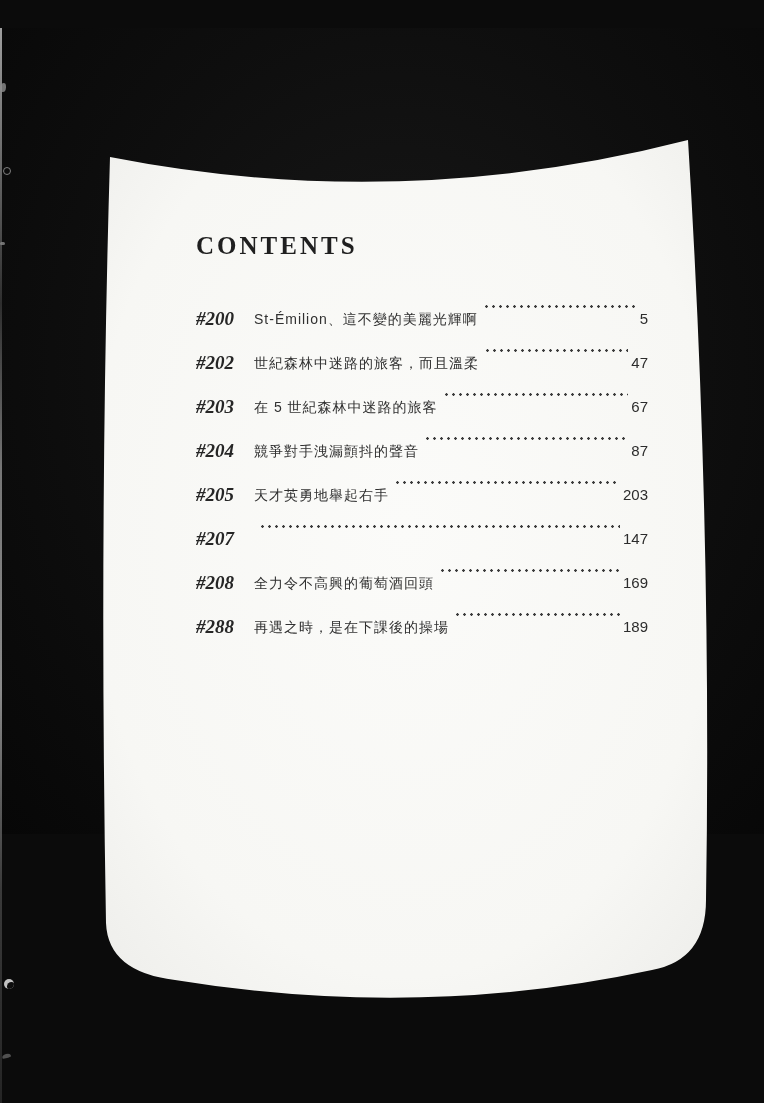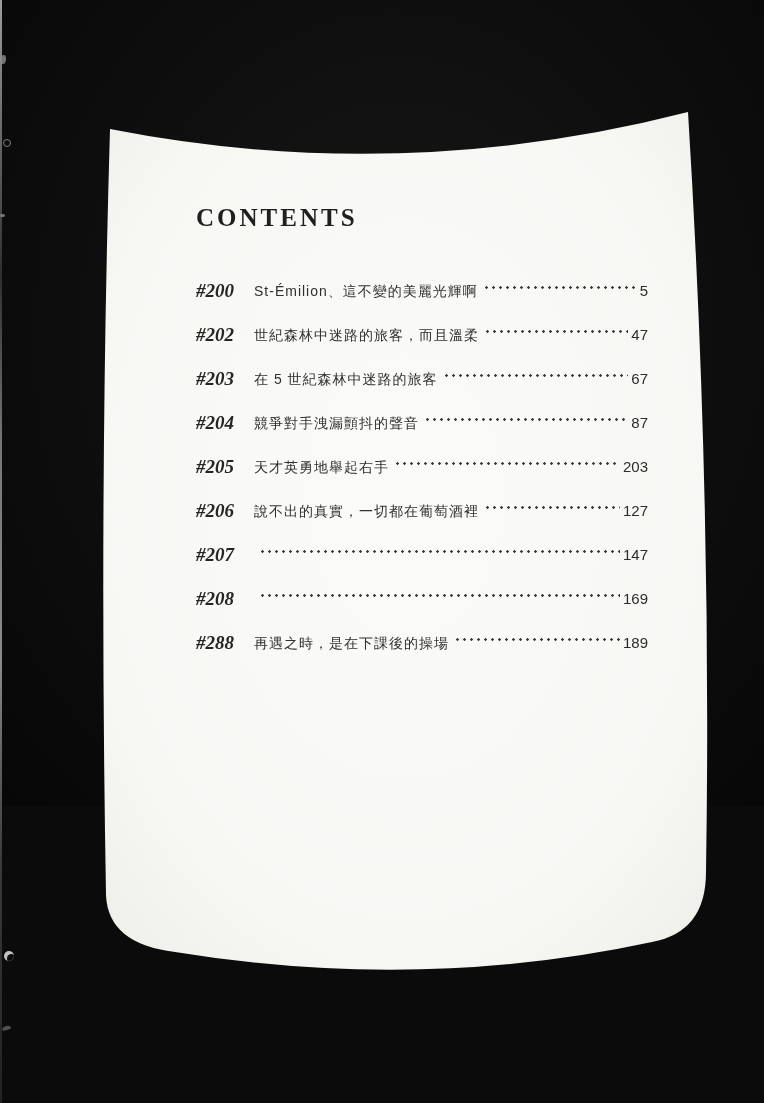--- a/index.html
+++ b/index.html
@@ -9,20 +9,21 @@
     height: 1103px;
     overflow: hidden;
     background: #0b0b0b;
   }
   .scene {
     position: relative;
     width: 764px;
     height: 806px;
     background: radial-gradient(ellipse at 52% 42%, #181818 0%, #0e0e0e 55%, #070707 100%);
     font-family: "Liberation Sans", sans-serif;
+    margin-top: 28px;
   }
   .page-shape {
     position: absolute;
     left: 0;
     top: 0;
     width: 764px;
     height: 1103px;
     display: block;
   }
   
@@ -62,21 +63,21 @@
     color: #1f1f1f;
   }
   .rows {
     margin-top: 45px;
     display: flex;
     flex-direction: column;
     gap: 16px;
   }
   .row {
     display: flex;
-    align-items: center;
+    align-items: flex-start;
     line-height: 28px;
     white-space: nowrap;
   }
   .num {
     flex: none;
     width: 50px;
     margin-right: 8px;
     font-family: "Liberation Serif", serif;
     font-style: italic;
     font-weight: bold;
@@ -167,35 +168,30 @@
     <span class="pagenum">87</span>
   </div>
 
   <div class="row">
     <span class="num">#205</span>
     <span class="title">天才英勇地舉起右手</span>
     <span class="leader"></span>
     <span class="pagenum">203</span>
   </div>
 
-  <div class="row">
-    <span class="num">#206</span>
-    <span class="title">說不出的真實，一切都在葡萄酒裡</span>
-    <span class="leader"></span>
-    <span class="pagenum">127</span>
-  </div>
 
   <div class="row">
     <span class="num">#207</span>
     <span class="leader"></span>
     <span class="pagenum">147</span>
   </div>
 
   <div class="row">
     <span class="num">#208</span>
+    <span class="title">全力令不高興的葡萄酒回頭</span>
     <span class="leader"></span>
     <span class="pagenum">169</span>
   </div>
 
   <div class="row">
     <span class="num">#288</span>
     <span class="title">再遇之時，是在下課後的操場</span>
     <span class="leader"></span>
     <span class="pagenum">189</span>
   </div>

